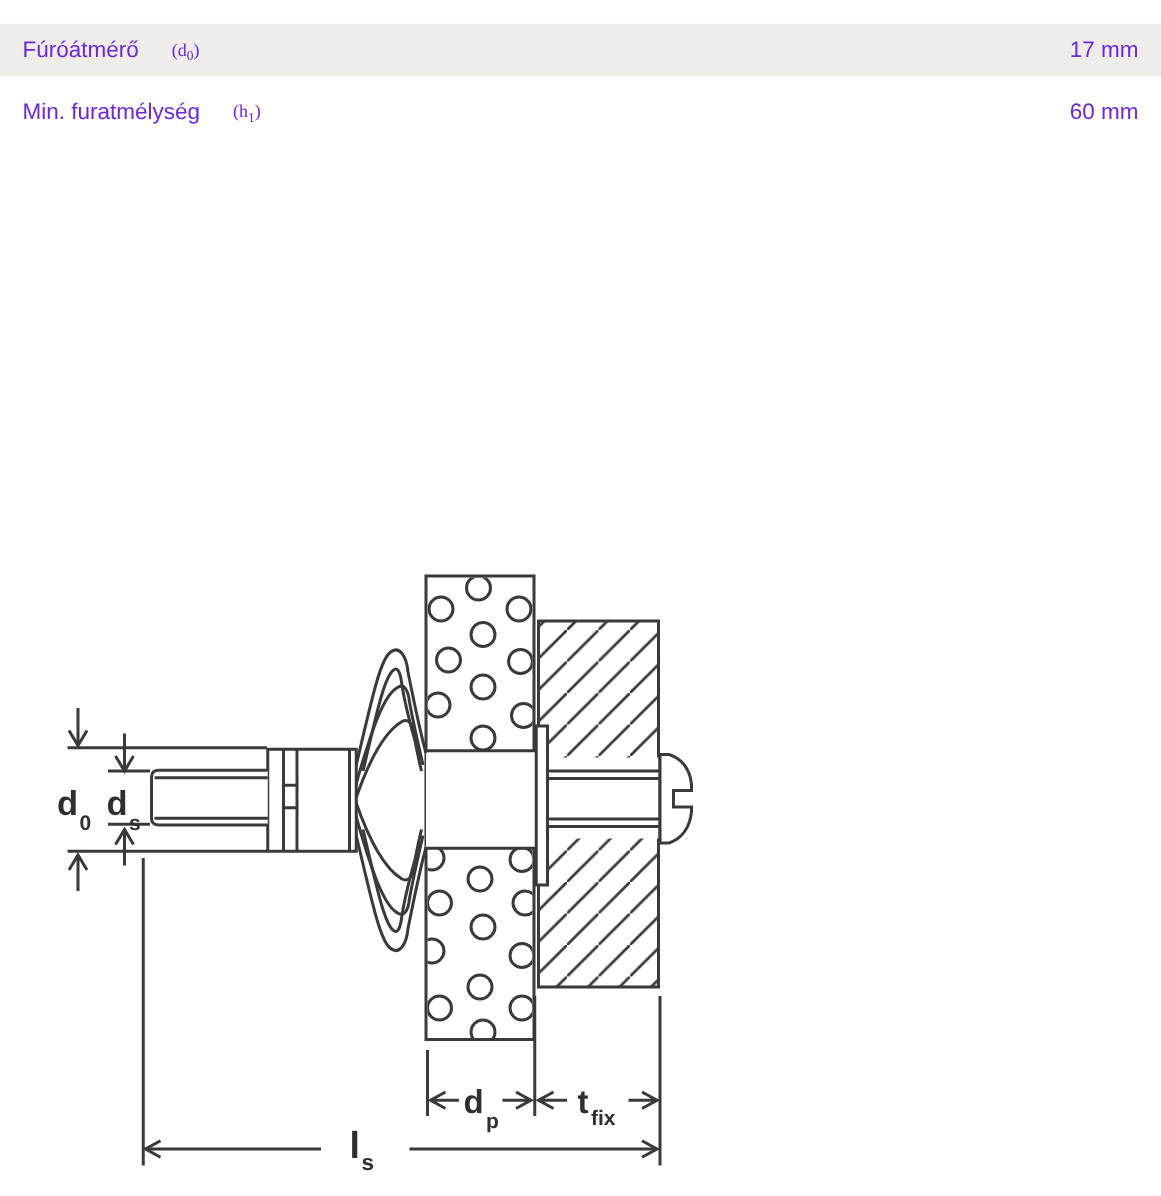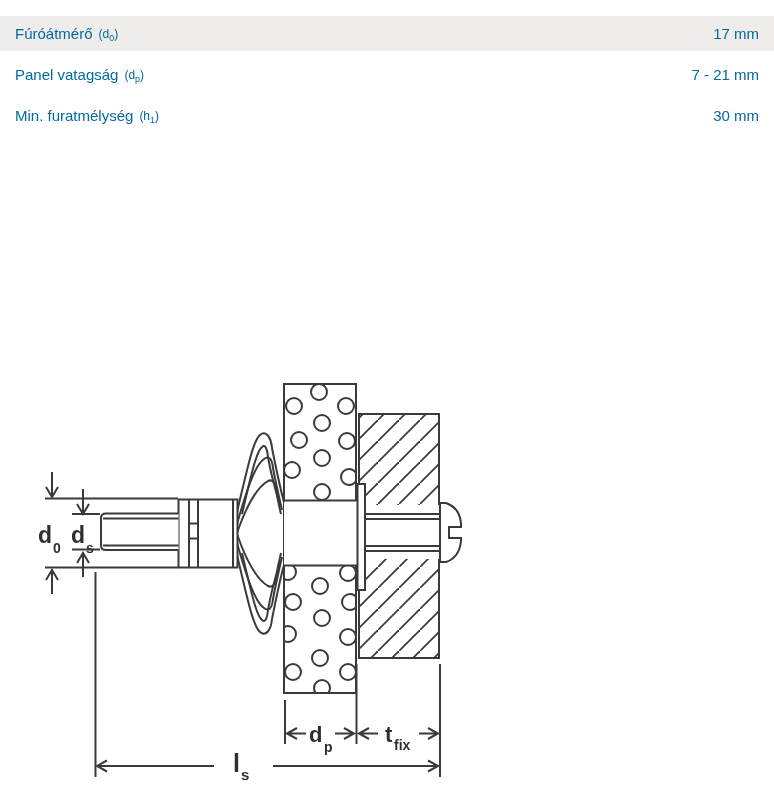--- a/index.html
+++ b/index.html
@@ -6,50 +6,45 @@
   body{
     width:774px;height:797px;position:relative;background:#ffffff;
     font-family:"Liberation Sans","DejaVu Sans",sans-serif;
     overflow:hidden;
   }
   .spec-table{
     position:absolute;left:0;top:13px;width:774px;
   }
   .spec-row{
     box-sizing:border-box;height:41px;display:flex;align-items:center;
-    padding:0 15px;color:#0369a1;font-size:15px;
+    padding:0 15px;color:#6d28d9;font-size:15px;
   }
   .spec-row.shaded{
     background:#efedea;border-top:3px solid #ffffff;border-bottom:3px solid #ffffff;
   }
   .row-label{white-space:pre;}
-  .row-symbol{font-size:12px;margin-left:6px;white-space:pre;}
+  .row-symbol{font-size:12px;margin-left:22px;white-space:pre;font-family:Liberation Serif, serif;}
   .row-symbol .subsym{font-size:9px;position:relative;top:3px;}
   .row-value{margin-left:auto;text-align:right;white-space:pre;}
   .diagram-wrap{position:absolute;left:0;top:300px;width:774px;height:497px;}
   svg text{font-family:"Liberation Sans","DejaVu Sans",sans-serif;font-weight:bold;fill:#2f2f2f;}
 </style>
 </head>
 <body>
 
 <div class="spec-table">
   <div class="spec-row shaded">
     <span class="row-label">Fúróátmérő</span>
     <span class="row-symbol"><span>(d</span><span class="subsym">0</span><span>)</span></span>
     <span class="row-value">17 mm</span>
   </div>
   <div class="spec-row">
-    <span class="row-label">Panel vatagság</span>
-    <span class="row-symbol"><span>(d</span><span class="subsym">p</span><span>)</span></span>
-    <span class="row-value">7 - 21 mm</span>
-  </div>
-  <div class="spec-row">
     <span class="row-label">Min. furatmélység</span>
     <span class="row-symbol"><span>(h</span><span class="subsym">1</span><span>)</span></span>
-    <span class="row-value">30 mm</span>
+    <span class="row-value">60 mm</span>
   </div>
 </div>
 
 <div class="diagram-wrap">
 <svg width="774" height="497" viewBox="0 300 774 497" xmlns="http://www.w3.org/2000/svg">
   <defs>
     <pattern id="hatch" width="21" height="21" patternUnits="userSpaceOnUse">
       <path d="M-2,23 L23,-2" stroke="#3a3a3a" stroke-width="1.8" fill="none"></path>
     </pattern>
     <clipPath id="panelClip">

